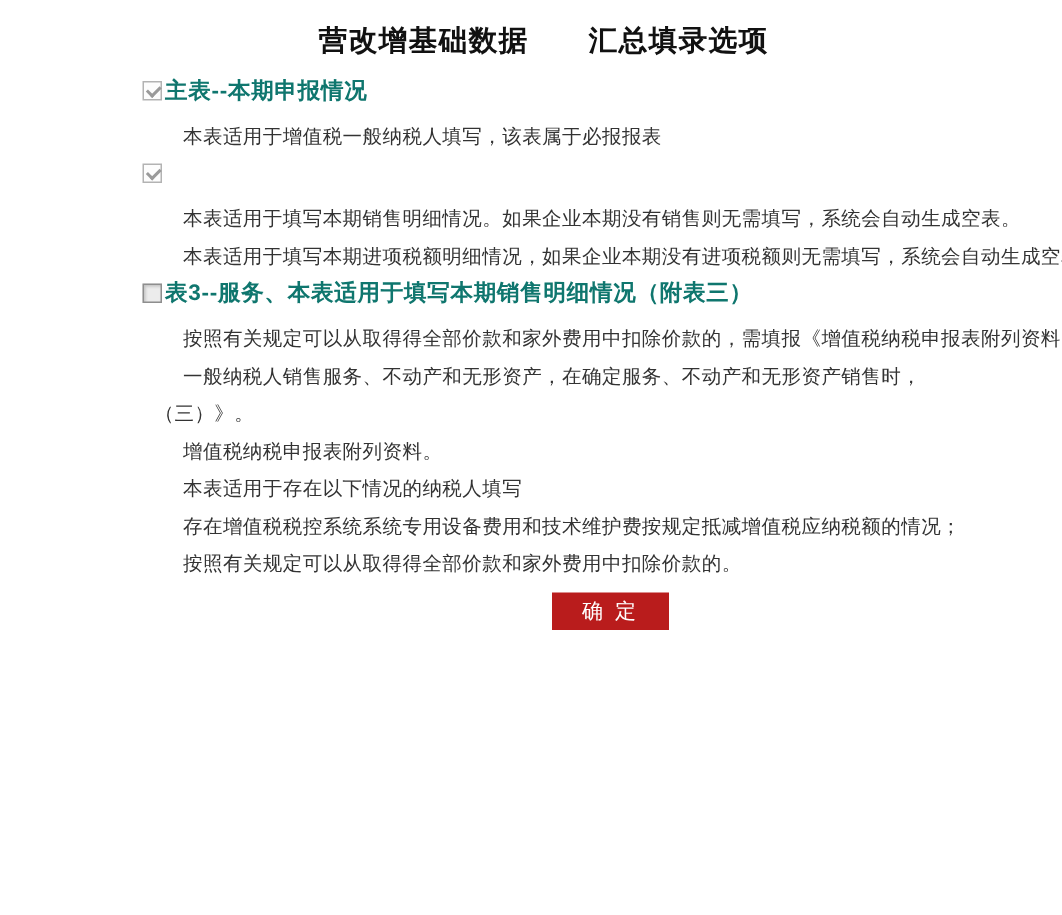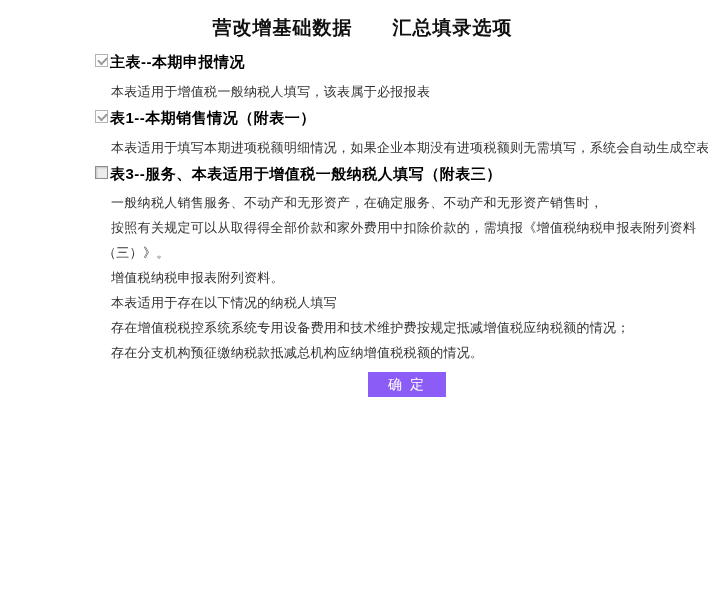--- a/index.html
+++ b/index.html
@@ -39,21 +39,21 @@
   }
   .section { margin-bottom: 5px; }
   .heading-row {
     line-height: 18px;
     margin-bottom: 12px;
     white-space: nowrap;
   }
   .heading-text {
     font-size: 15px;
     font-weight: bold;
-    color: #000000;
+    color: #0f766e;
     letter-spacing: 0.5px;
     vertical-align: middle;
   }
   .checkbox {
     display: inline-block;
     box-sizing: border-box;
     width: 13px;
     height: 13px;
     margin-right: 2px;
     vertical-align: middle;
@@ -73,21 +73,21 @@
     position: absolute;
     left: 2px;
     top: 2px;
     width: 7px;
     height: 4px;
     border-left: 2px solid #9a9a9a;
     border-bottom: 2px solid #9a9a9a;
     transform: rotate(-45deg);
   }
   .desc-line {
-    margin-left: 16px;
+    margin-left: 27px;
     font-size: 13px;
     line-height: 18px;
     margin-bottom: 7px;
     color: #333333;
     white-space: nowrap;
     letter-spacing: 0.3px;
   }
   .desc-line.outdent { margin-left: 8px; }
   .btn-row {
     margin-left: 273px;
@@ -115,37 +115,38 @@
   <div class="title-row">
     <span class="page-title">营改增基础数据　　汇总填录选项</span>
   </div>
 
   <div>
       <div class="section">
         <div class="heading-row"><span class="checkbox checked" role="checkbox" aria-checked="true"><span class="check"></span></span><span class="heading-text">主表--本期申报情况</span></div>
         <div class="desc-line">本表适用于增值税一般纳税人填写，该表属于必报报表</div>
       </div>
       <div class="section">
-        <div class="heading-row"><span class="checkbox checked" role="checkbox" aria-checked="true"><span class="check"></span></span><span class="heading-text">表1--本期销售情况（附表一）</span></div>
+        <div class="heading-row"><span class="checkbox checked" role="checkbox" aria-checked="true"><span class="check"></span></span></div>
+        <div class="desc-line">本表适用于填写本期销售明细情况。如果企业本期没有销售则无需填写，系统会自动生成空表。</div>
       </div>
       <div class="section">
         <div class="desc-line">本表适用于填写本期进项税额明细情况，如果企业本期没有进项税额则无需填写，系统会自动生成空表。</div>
       </div>
       <div class="section">
-        <div class="heading-row"><span class="checkbox unchecked" role="checkbox" aria-checked="false"></span><span class="heading-text">表3--服务、本表适用于增值税一般纳税人填写（附表三）</span></div>
+        <div class="heading-row"><span class="checkbox unchecked" role="checkbox" aria-checked="false"></span><span class="heading-text">表3--服务、本表适用于填写本期销售明细情况（附表三）</span></div>
+        <div class="desc-line">按照有关规定可以从取得得全部价款和家外费用中扣除价款的，需填报《增值税纳税申报表附列资料</div>
         <div class="desc-line">一般纳税人销售服务、不动产和无形资产，在确定服务、不动产和无形资产销售时，</div>
-        <div class="desc-line">按照有关规定可以从取得得全部价款和家外费用中扣除价款的，需填报《增值税纳税申报表附列资料</div>
         <div class="desc-line outdent">（三）》。</div>
         <div class="desc-line">增值税纳税申报表附列资料。</div>
       </div>
       <div class="section">
         <div class="desc-line">本表适用于存在以下情况的纳税人填写</div>
         <div class="desc-line">存在增值税税控系统系统专用设备费用和技术维护费按规定抵减增值税应纳税额的情况；</div>
       </div>
       <div class="section">
-        <div class="desc-line">存在分支机构预征缴纳税款抵减总机构应纳增值税税额的情况。</div>
+        <div class="desc-line">按照有关规定可以从取得得全部价款和家外费用中扣除价款的。</div>
       </div>
     </div>
 
   <div class="btn-row">
-    <button class="confirm-btn" style="background-color: #8b5cf6;">确 定</button>
+    <button class="confirm-btn" style="background-color: #b91c1c;">确 定</button>
   </div>
 </div>
 
 </body></html>

